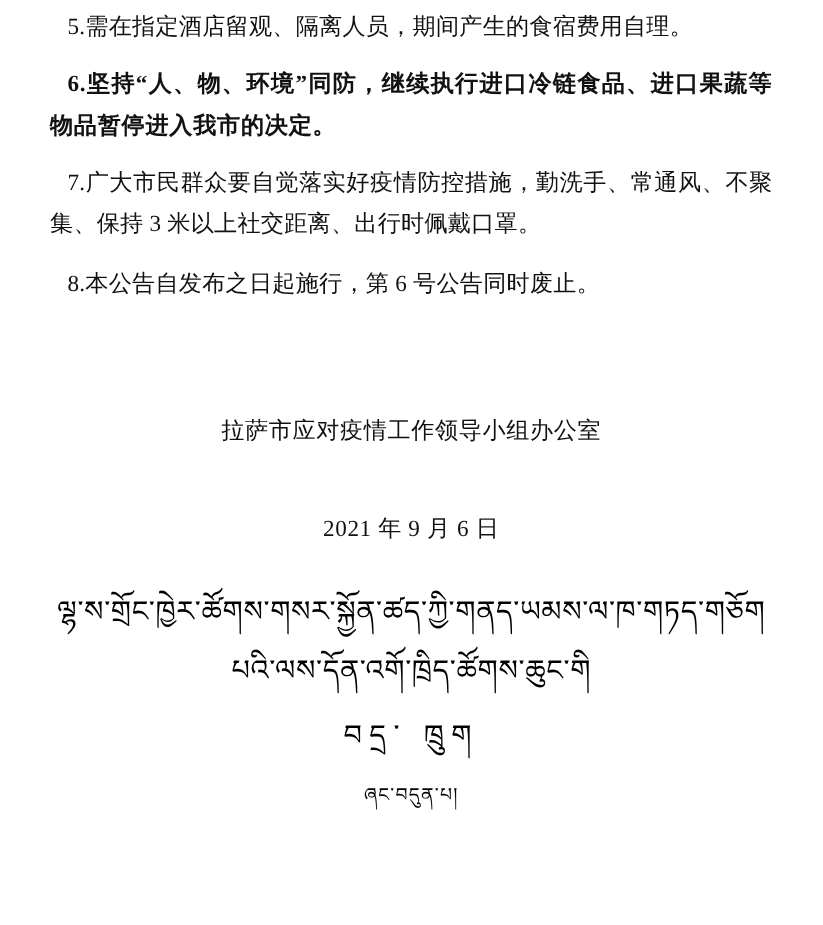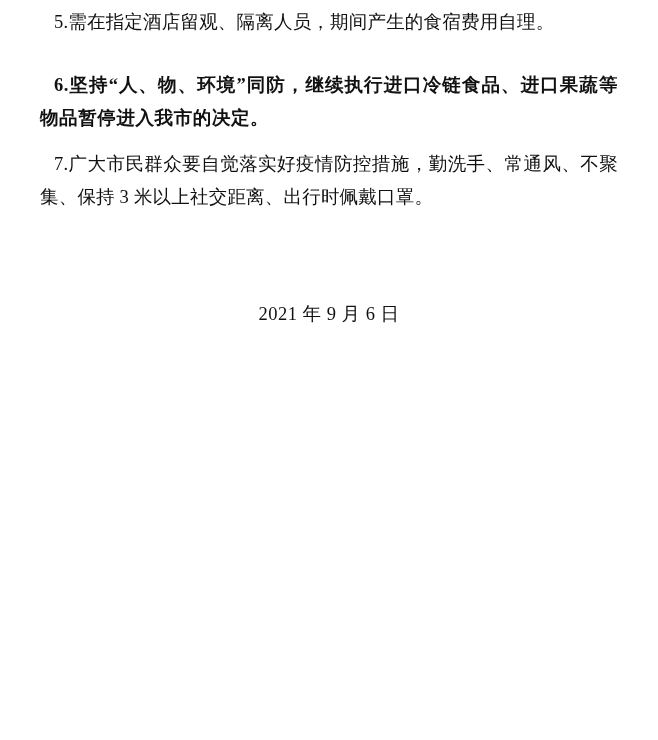--- a/index.html
+++ b/index.html
@@ -28,21 +28,21 @@
     text-align: justify;
     text-justify: inter-ideograph;
     margin: 0;
     letter-spacing: 0.2px;
   }
   .p-item-5 {
     padding-top: 6px;
     text-indent: 14px;
   }
   .p-item-6 {
-    margin-top: 31px;
+    margin-top: 14px;
     font-weight: bold;
     text-indent: 14px;
     letter-spacing: 0.6px;
   }
   .p-item-7 {
     margin-top: 14px;
     text-indent: 14px;
   }
   .p-item-8 {
     margin-top: 16px;
@@ -82,19 +82,27 @@
 <body>
 
 <div class="page">
 
   <p class="para p-item-5">5.需在指定酒店留观、隔离人员，期间产生的食宿费用自理。</p>
 
   <p class="para p-item-6">6.坚持“人、物、环境”同防，继续执行进口冷链食品、进口果蔬等物品暂停进入我市的决定。</p>
 
   <p class="para p-item-7">7.广大市民群众要自觉落实好疫情防控措施，勤洗手、常通风、不聚集、保持 3 米以上社交距离、出行时佩戴口罩。</p>
 
+  <p class="para p-item-8">8.本公告自发布之日起施行，第 6 号公告同时废止。</p>
 
   <div class="sign-block">
+    <div class="sign-org">拉萨市应对疫情工作领导小组办公室</div>
     <div class="sign-date">2021 年 9 月 6 日</div>
   </div>
 
+  <div class="tibetan-block">
+    <div class="tib-line tib-1">ལྷ་ས་གྲོང་ཁྱེར་ཚོགས་གསར་སྐྱོན་ཚད་ཀྱི་གནད་ཡམས་ལ་ཁ་གཏད་གཅོག</div>
+    <div class="tib-line tib-2">པའི་ལས་དོན་འགོ་ཁྲིད་ཚོགས་ཆུང་གི</div>
+    <div class="tib-line tib-3">བདྲ་ ཁྲུག</div>
+    <div class="tib-line tib-4">ཞང་བདུན་པ།</div>
+  </div>
 
 </div>
 
 </body></html>

